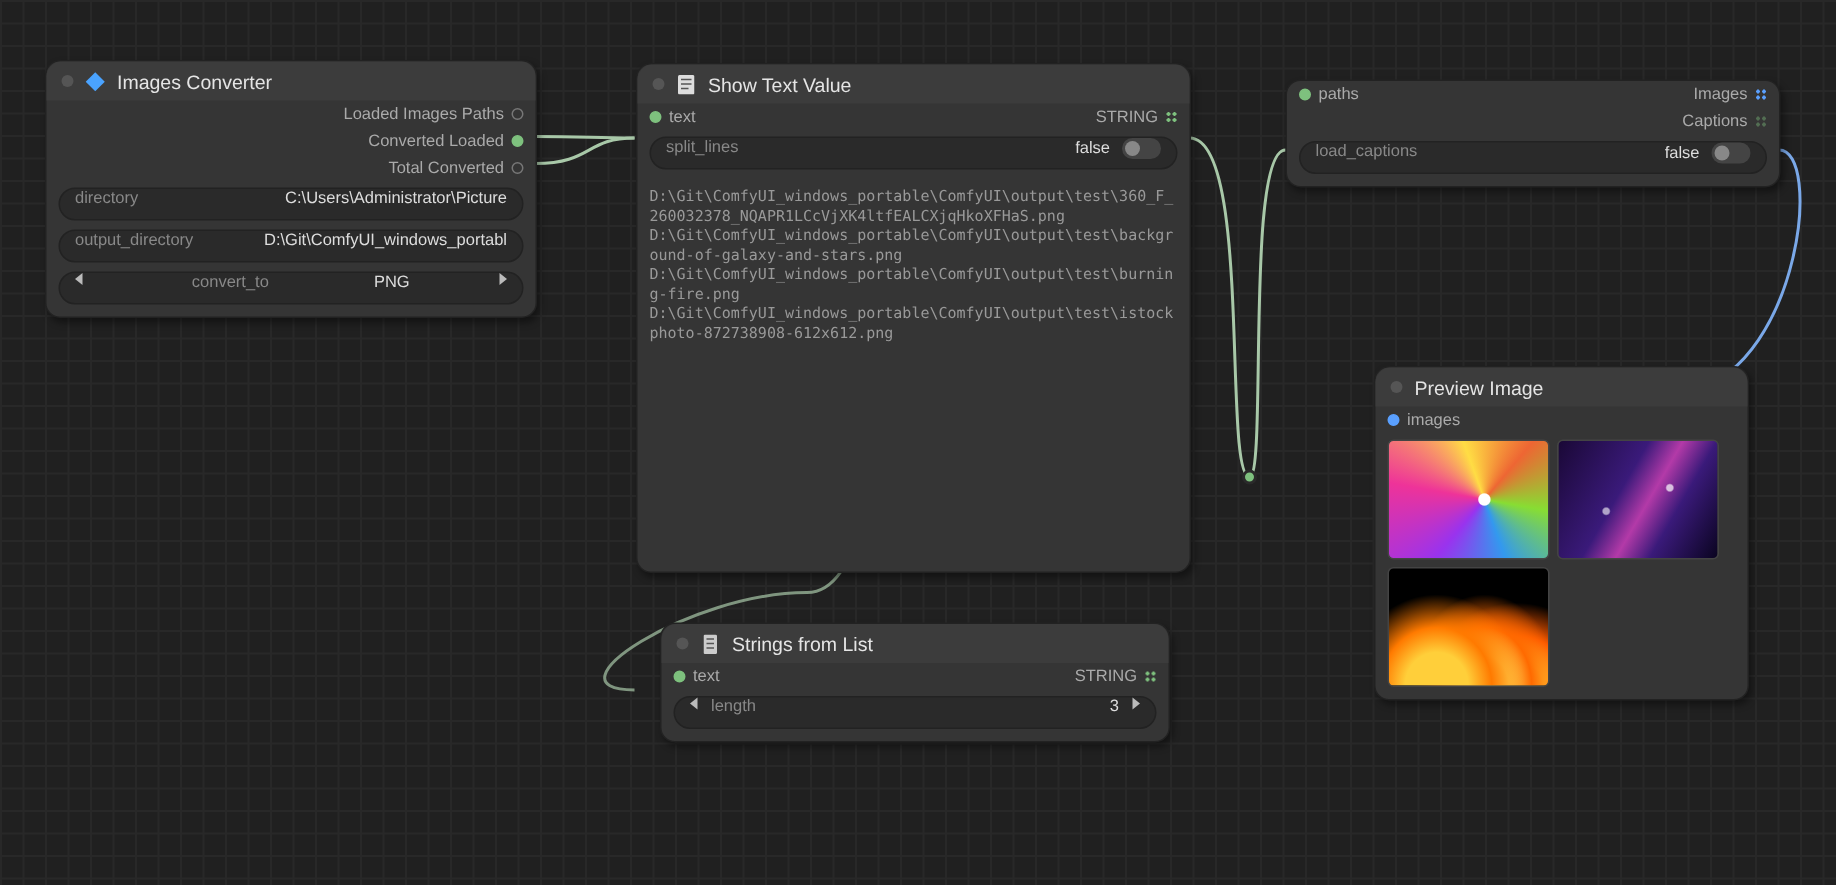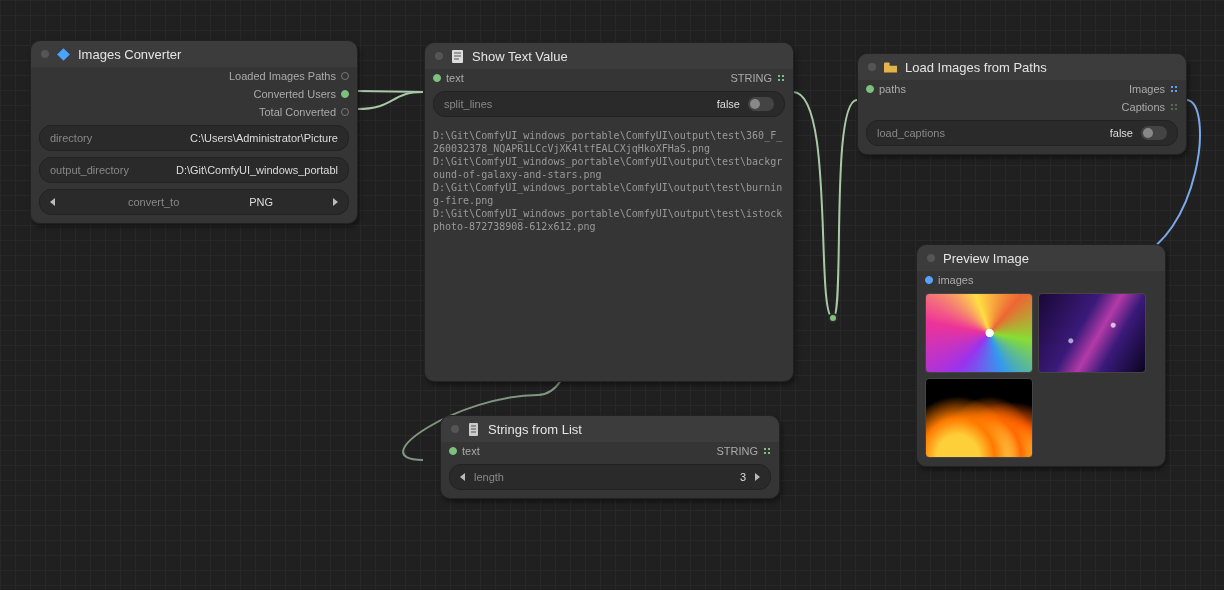--- a/index.html
+++ b/index.html
@@ -38,21 +38,21 @@
   .port-row .pright{display:flex;align-items:center;gap:5px;}
   .pin{width:8px;height:8px;border-radius:50%;border:1px solid #777;background:transparent;flex:0 0 auto;}
   .pin.on{background:#7ec17e;border-color:#7ec17e;}
   .pin.blue{background:#5aa0ff;border-color:#5aa0ff;}
   .out-grid{width:8px;height:8px;display:inline-block;background:
     radial-gradient(circle,#5aa0ff 40%,transparent 41%) 0 0/4px 4px;}
   .out-grid.green{background:radial-gradient(circle,#7ec17e 40%,transparent 41%) 0 0/4px 4px;}
   .widgets{padding:4px 8px 8px 8px;display:flex;flex-direction:column;gap:6px;}
   .pill{
     background:#2a2a2a;border:1px solid #222;border-radius:12px;
-    height:22px;display:flex;align-items:center;padding:12px 10px;
+    height:22px;display:flex;align-items:flex-start;padding:0 10px;
     font-size:11px;color:#bbb;justify-content:space-between;position:relative;
   }
   .pill .lab{color:#888;}
   .pill .val{color:#ddd;white-space:nowrap;overflow:hidden;text-overflow:clip;}
   .pill.row3{justify-content:space-between;}
   .arrow{width:0;height:0;border-top:4px solid transparent;border-bottom:4px solid transparent;}
   .arrow.l{border-right:5px solid #bbb;}
   .arrow.r{border-left:5px solid #bbb;}
   .toggle{width:26px;height:14px;border-radius:8px;background:#444;position:relative;}
   .toggle::after{content:"";position:absolute;left:2px;top:2px;width:10px;height:10px;border-radius:50%;background:#888;}
@@ -108,21 +108,21 @@
     <div class="port-row">
         <span></span>
         <span class="pright">
           <span>Loaded Images Paths</span>
           <span class="pin"></span>
         </span>
       </div>
     <div class="port-row">
         <span></span>
         <span class="pright">
-          <span>Converted Users</span>
+          <span>Converted Loaded</span>
           <span class="pin on"></span>
         </span>
       </div>
     <div class="port-row">
         <span></span>
         <span class="pright">
           <span>Total Converted</span>
           <span class="pin"></span>
         </span>
       </div>
@@ -216,30 +216,20 @@
     <div class="pill row3">
       <span class="arrow l"></span>
       <span class="lab" style="position:absolute;left:24px;">length</span>
       <span class="val" style="position:absolute;right:24px;">3</span>
       <span class="arrow r"></span>
     </div>
   </div>
 </div>
 
 <div class="node" style="left:857px;top:53px;width:330px;">
-  <div class="title">
-    <span class="dot"></span>
-    <span class="icon-box">
-      <svg width="14" height="11" viewBox="0 0 14 11">
-          <path d="M0 2 h5 l1.5 1.5 H14 V11 H0 Z" fill="#e6b24a"></path>
-          <rect x="0" y="0" width="6" height="3" rx="1" fill="#e6b24a"></rect>
-        </svg>
-    </span>
-    <span>Load Images from Paths</span>
-  </div>
   <div class="ports">
     <div class="port-row">
       <span class="pleft">
           <span class="pin on"></span>
           <span>paths</span>
         </span>
       <span class="pright">
           <span>Images</span>
           <span class="out-grid"></span>
         </span>

